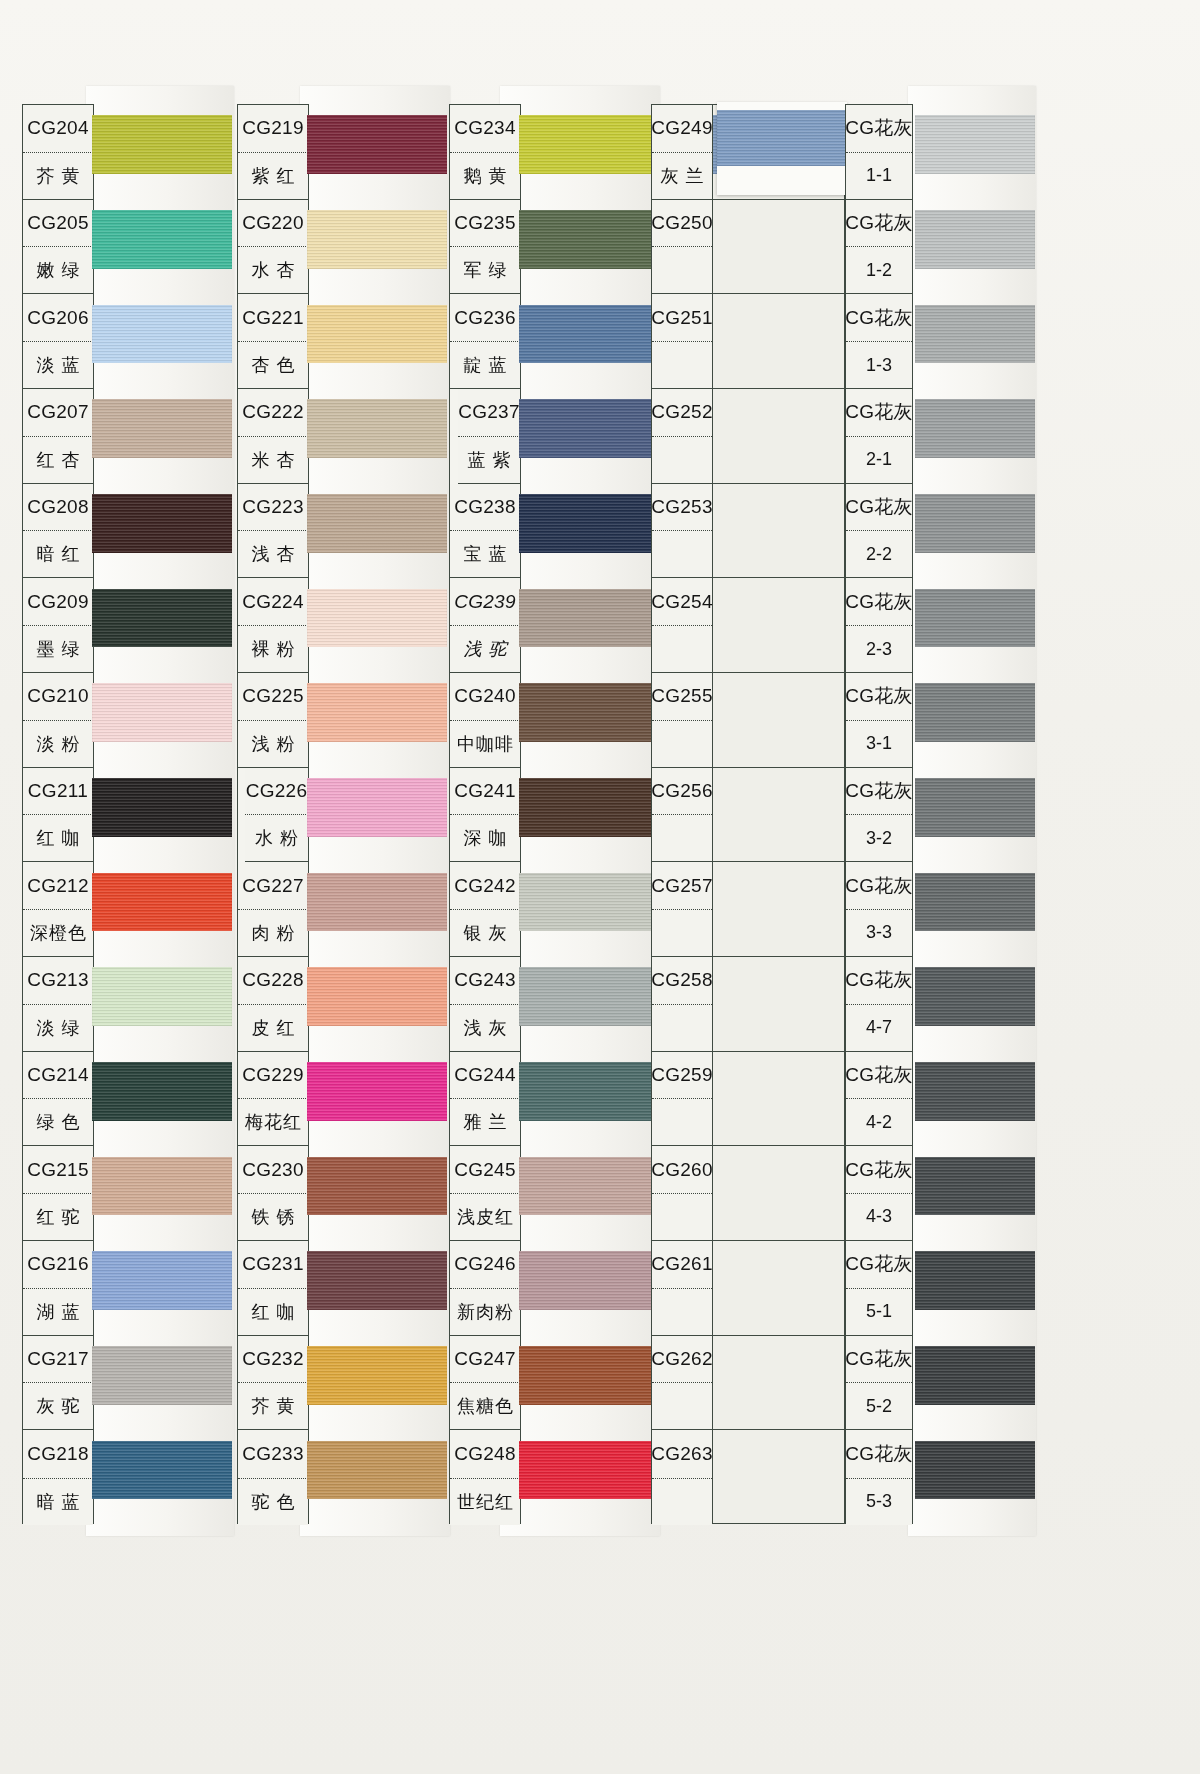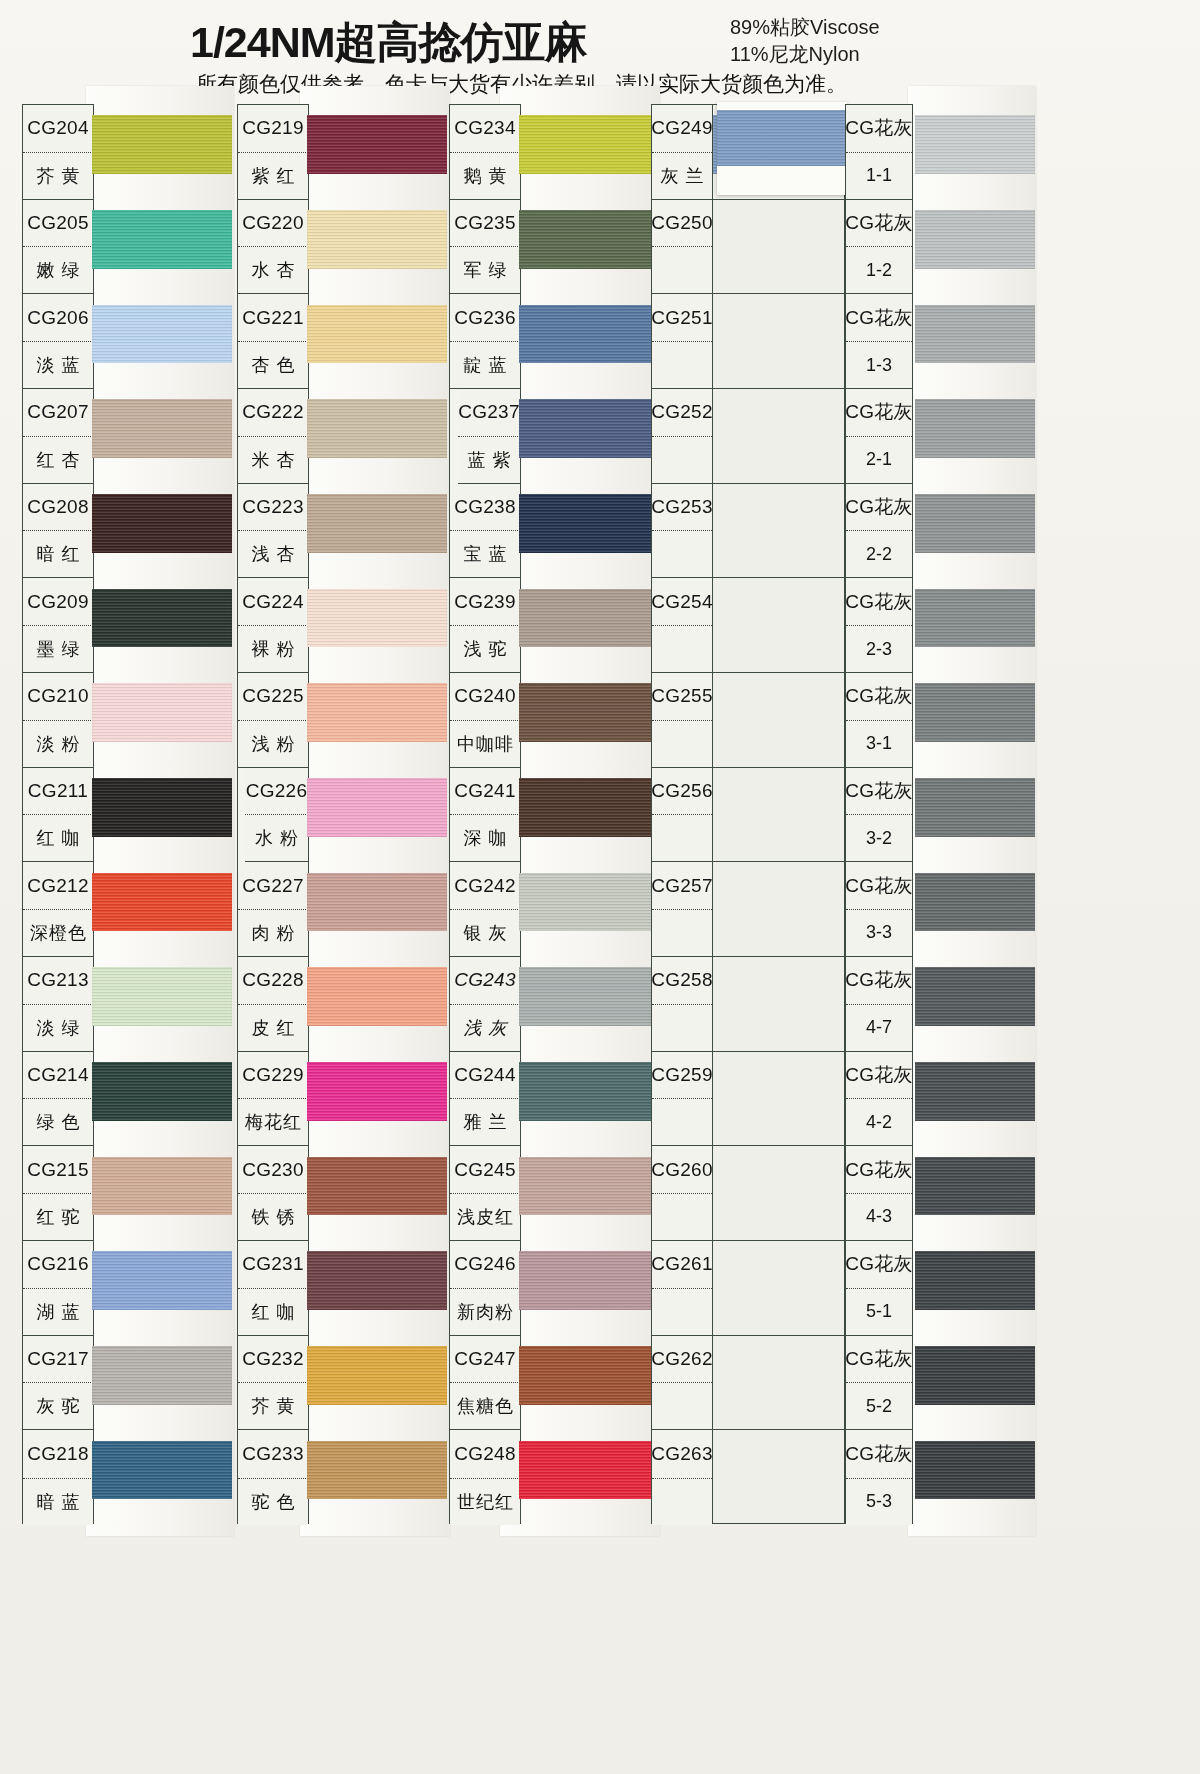--- a/index.html
+++ b/index.html
@@ -99,28 +99,20 @@
   .floatcard{
     position:absolute;background:#fbfbf8;
     box-shadow:0 1px 3px rgba(0,0,0,.25);
   }
 </style>
 </head>
 <body>
 
 <div id="card">
 
-  <div id="header">
-    <div id="title">1/24NM超高捻仿亚麻</div>
-    <div id="comp">
-      <div>89%粘胶Viscose</div>
-      <div>11%尼龙Nylon</div>
-    </div>
-    <div id="note">所有颜色仅供参考，色卡与大货有少许差别，请以实际大货颜色为准。</div>
-  </div>
 
   <div id="grid">
       <div class="group" style="left: 0px;">
         <div class="paper" style="left: 86px; width: 148px; height: 1450px;"></div>
         <div class="labels" style="left: 22px; width: 72px; height: 1420px;">
           <div class="lrow" style="height: 94.6667px;">
             <div class="code">CG204</div>
             <div class="name  n3">芥 黄</div>
           </div>
           <div class="lrow" style="height: 94.6667px;">
@@ -296,37 +288,37 @@
             <div class="name  n3">靛 蓝</div>
           </div>
           <div class="lrow" style="height: 94.6667px; margin-left: 8px;">
             <div class="code">CG237</div>
             <div class="name  n3">蓝 紫</div>
           </div>
           <div class="lrow" style="height: 94.6667px;">
             <div class="code">CG238</div>
             <div class="name  n3">宝 蓝</div>
           </div>
-          <div class="lrow" style="height: 94.6667px;">
+          <div class="lrow" style="height: 94.6667px; font-style: italic;">
             <div class="code">CG239</div>
             <div class="name  n3">浅 驼</div>
           </div>
           <div class="lrow" style="height: 94.6667px;">
             <div class="code">CG240</div>
             <div class="name  n3">中咖啡</div>
           </div>
           <div class="lrow" style="height: 94.6667px; text-align: right;">
             <div class="code">CG241</div>
             <div class="name  n3">深 咖</div>
           </div>
           <div class="lrow" style="height: 94.6667px;">
             <div class="code">CG242</div>
             <div class="name  n3">银 灰</div>
           </div>
-          <div class="lrow" style="height: 94.6667px; font-style: italic;">
+          <div class="lrow" style="height: 94.6667px;">
             <div class="code">CG243</div>
             <div class="name  n3">浅 灰</div>
           </div>
           <div class="lrow" style="height: 94.6667px;">
             <div class="code">CG244</div>
             <div class="name  n3">雅 兰</div>
           </div>
           <div class="lrow" style="height: 94.6667px;">
             <div class="code">CG245</div>
             <div class="name  n3">浅皮红</div>

